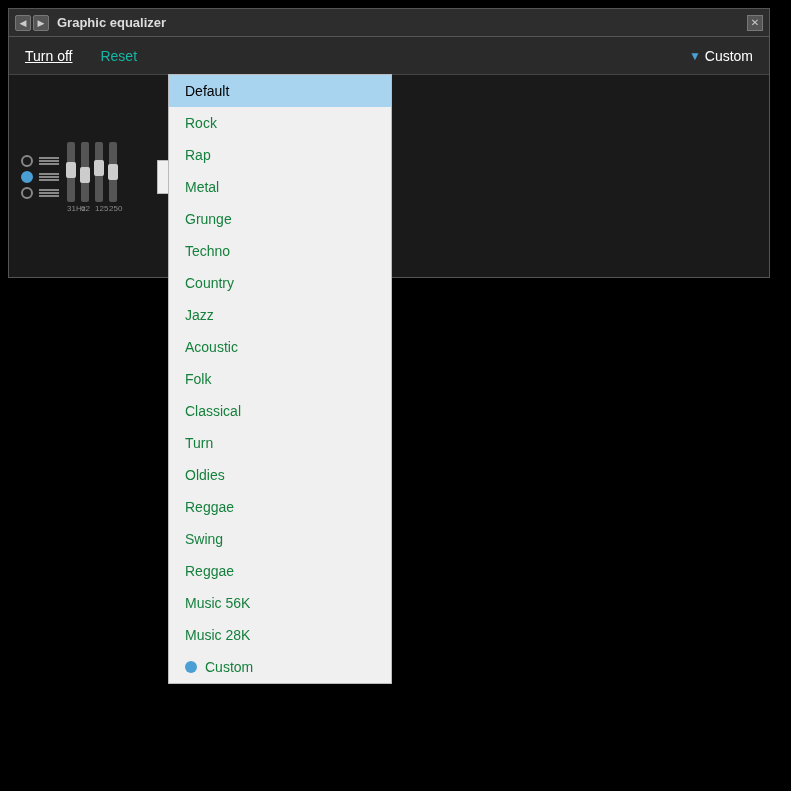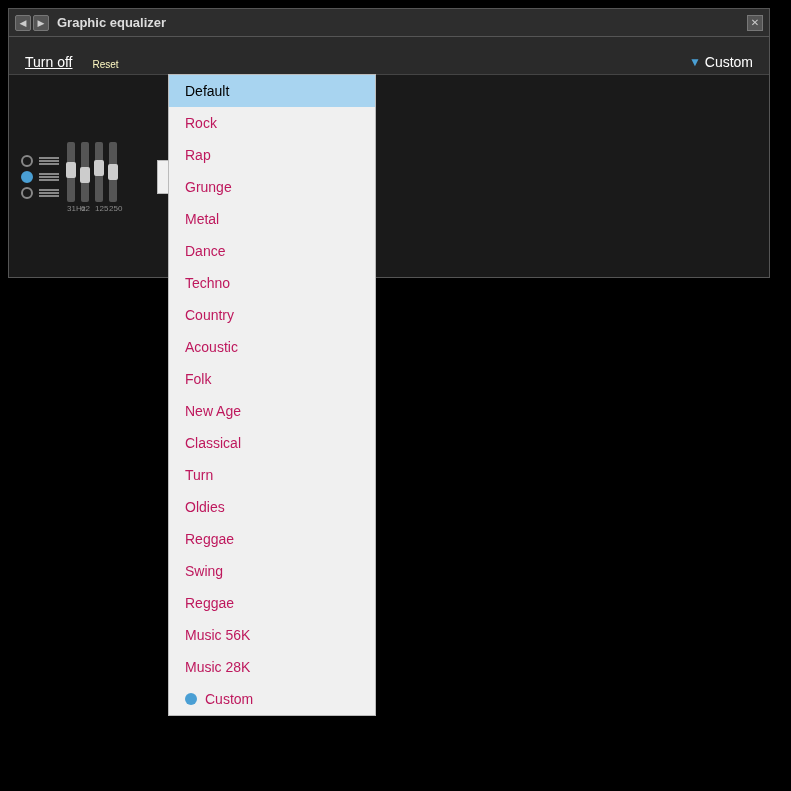--- a/index.html
+++ b/index.html
@@ -67,44 +67,44 @@
       cursor: pointer;
       display: flex;
       align-items: center;
       justify-content: center;
       color: #ccc;
       font-size: 10px;
     }
 
     .toolbar {
       display: flex;
-      align-items: flex-end;
+      align-items: center;
       background: #2a2a2a;
       height: 38px;
       padding: 0 10px;
-      gap: 8px;
+      gap: 16px;
       border-bottom: 1px solid #444;
     }
 
     .turn-off-btn {
       color: #fff;
       background: none;
       border: none;
       cursor: pointer;
       font-size: 14px;
       padding: 4px 6px;
       text-decoration: underline;
     }
 
     .reset-btn {
-      color: #fef9c3;
+      color: #14b8a6;
       background: none;
       border: none;
       cursor: pointer;
-      font-size: 10px;
+      font-size: 14px;
       padding: 4px 6px;
     }
 
     .preset-dropdown {
       display: flex;
       align-items: center;
       gap: 4px;
       color: #fff;
       cursor: pointer;
       margin-left: auto;
@@ -217,30 +217,30 @@
       cursor: pointer;
       color: #333;
       margin-left: 20px;
     }
 
     
     .dropdown-menu {
       position: absolute;
       top: 74px;
       left: 168px;
-      width: 208px;
+      width: 224px;
       background: #f0f0f0;
       border: 1px solid #bbb;
       z-index: 100;
     }
 
     .dropdown-item {
       padding: 8px 16px;
       cursor: pointer;
-      color: #be185d;
+      color: #15803d;
       font-size: 14px;
       display: flex;
       align-items: center;
       gap: 8px;
     }
 
     .dropdown-item.selected {
       background: #a8d4f0;
       color: #000;
     }
@@ -343,42 +343,39 @@
 <div class="dropdown-item selected">
       <span>Default</span>
     </div>
     <div class="dropdown-item">
       <span>Rock</span>
     </div>
     <div class="dropdown-item">
       <span>Rap</span>
     </div>
     <div class="dropdown-item">
+      <span>Metal</span>
+    </div>
+    <div class="dropdown-item">
       <span>Grunge</span>
     </div>
     <div class="dropdown-item">
-      <span>Metal</span>
-    </div>
-    <div class="dropdown-item">
-      <span>Dance</span>
-    </div>
-    <div class="dropdown-item">
       <span>Techno</span>
     </div>
     <div class="dropdown-item">
       <span>Country</span>
     </div>
     <div class="dropdown-item">
+      <span>Jazz</span>
+    </div>
+    <div class="dropdown-item">
       <span>Acoustic</span>
     </div>
     <div class="dropdown-item">
       <span>Folk</span>
-    </div>
-    <div class="dropdown-item">
-      <span>New Age</span>
     </div>
     <div class="dropdown-item">
       <span>Classical</span>
     </div>
     <div class="dropdown-item">
       <span>Turn</span>
     </div>
     <div class="dropdown-item">
       <span>Oldies</span>
     </div>

